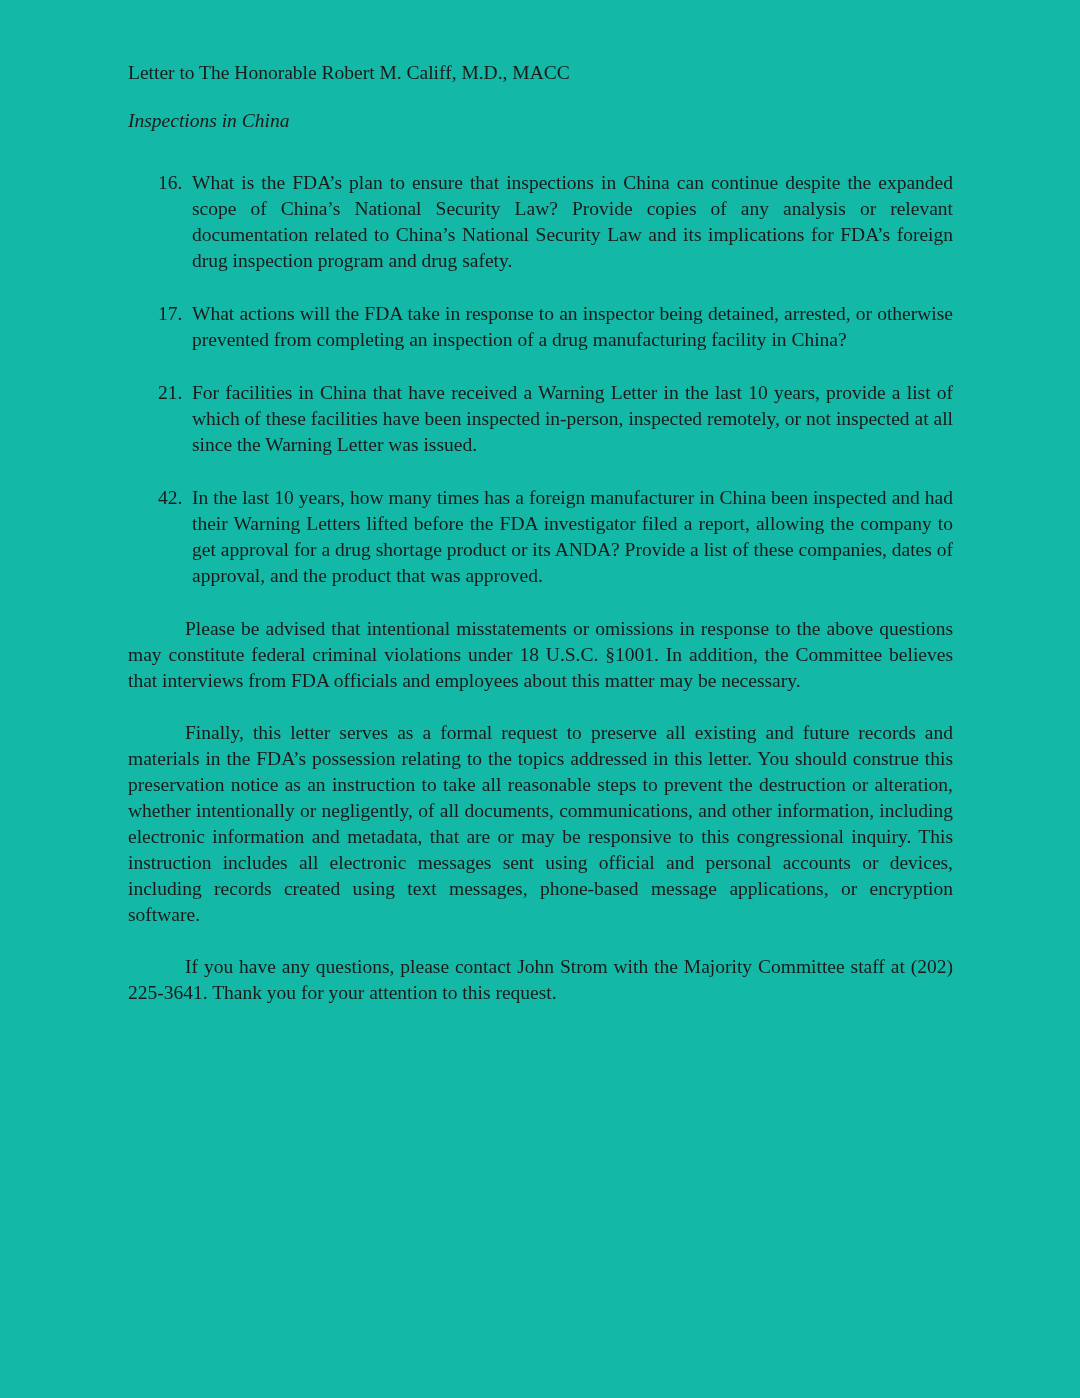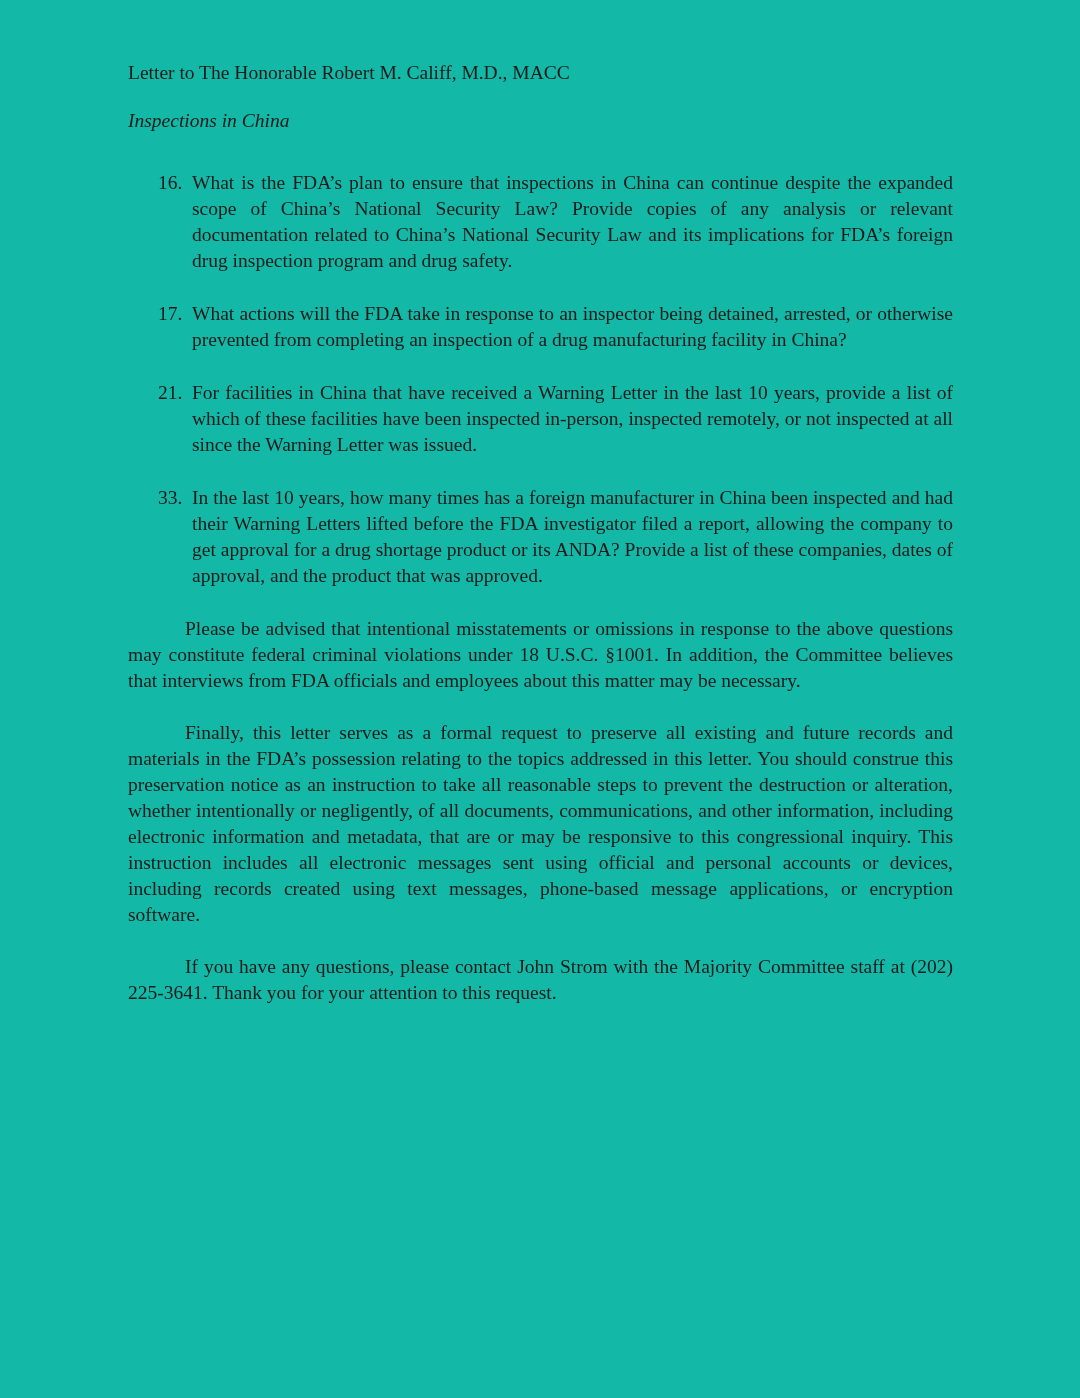--- a/index.html
+++ b/index.html
@@ -68,21 +68,21 @@
     </div>
     <div class="q-item">
       <span class="q-num">17.</span>
       <div class="q-text">What actions will the FDA take in response to an inspector being detained, arrested, or otherwise prevented from completing an inspection of a drug manufacturing facility in China?</div>
     </div>
     <div class="q-item">
       <span class="q-num">21.</span>
       <div class="q-text">For facilities in China that have received a Warning Letter in the last 10 years, provide a list of which of these facilities have been inspected in-person, inspected remotely, or not inspected at all since the Warning Letter was issued.</div>
     </div>
     <div class="q-item">
-      <span class="q-num">33.</span>
+      <span class="q-num">42.</span>
       <div class="q-text">In the last 10 years, how many times has a foreign manufacturer in China been inspected and had their Warning Letters lifted before the FDA investigator filed a report, allowing the company to get approval for a drug shortage product or its ANDA? Provide a list of these companies, dates of approval, and the product that was approved.</div>
     </div>
   </div>
 
   <div class="body-para">Please be advised that intentional misstatements or omissions in response to the above questions may constitute federal criminal violations under 18 U.S.C. §1001. In addition, the Committee believes that interviews from FDA officials and employees about this matter may be necessary.</div>
   <div class="body-para">Finally, this letter serves as a formal request to preserve all existing and future records and materials in the FDA’s possession relating to the topics addressed in this letter. You should construe this preservation notice as an instruction to take all reasonable steps to prevent the destruction or alteration, whether intentionally or negligently, of all documents, communications, and other information, including electronic information and metadata, that are or may be responsive to this congressional inquiry. This instruction includes all electronic messages sent using official and personal accounts or devices, including records created using text messages, phone-based message applications, or encryption software.</div>
   <div class="body-para">If you have any questions, please contact John Strom with the Majority Committee staff at (202) 225-3641. Thank you for your attention to this request.</div>
 
 </div>
 

